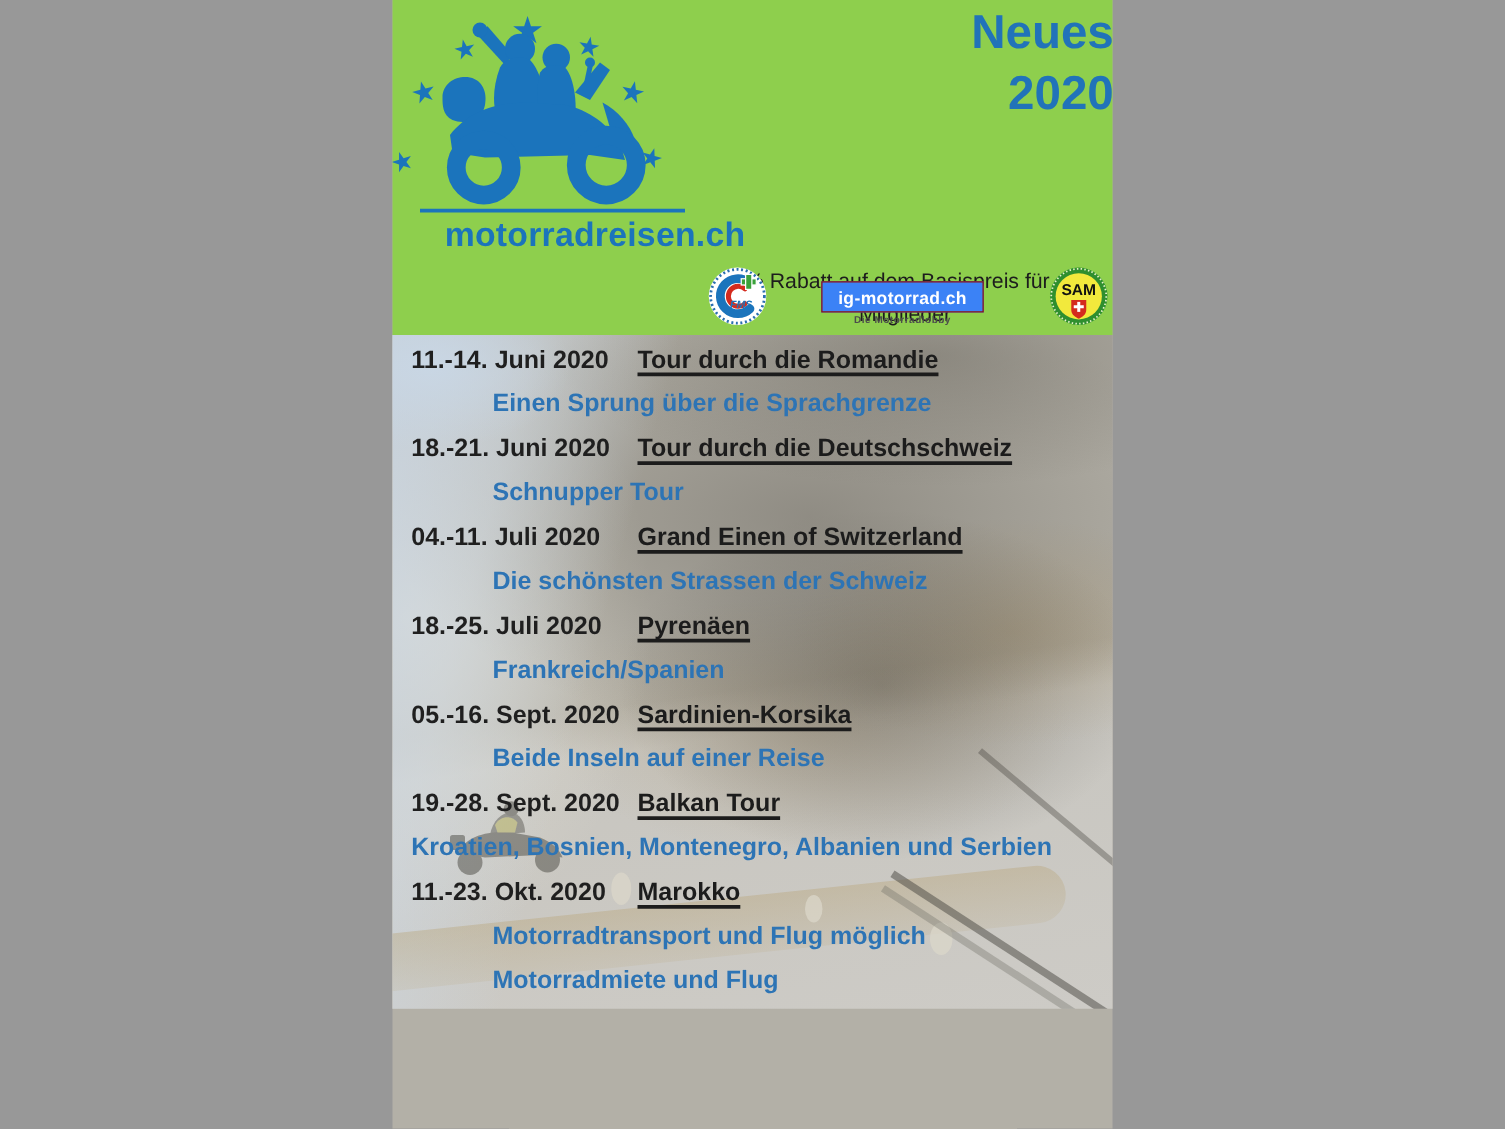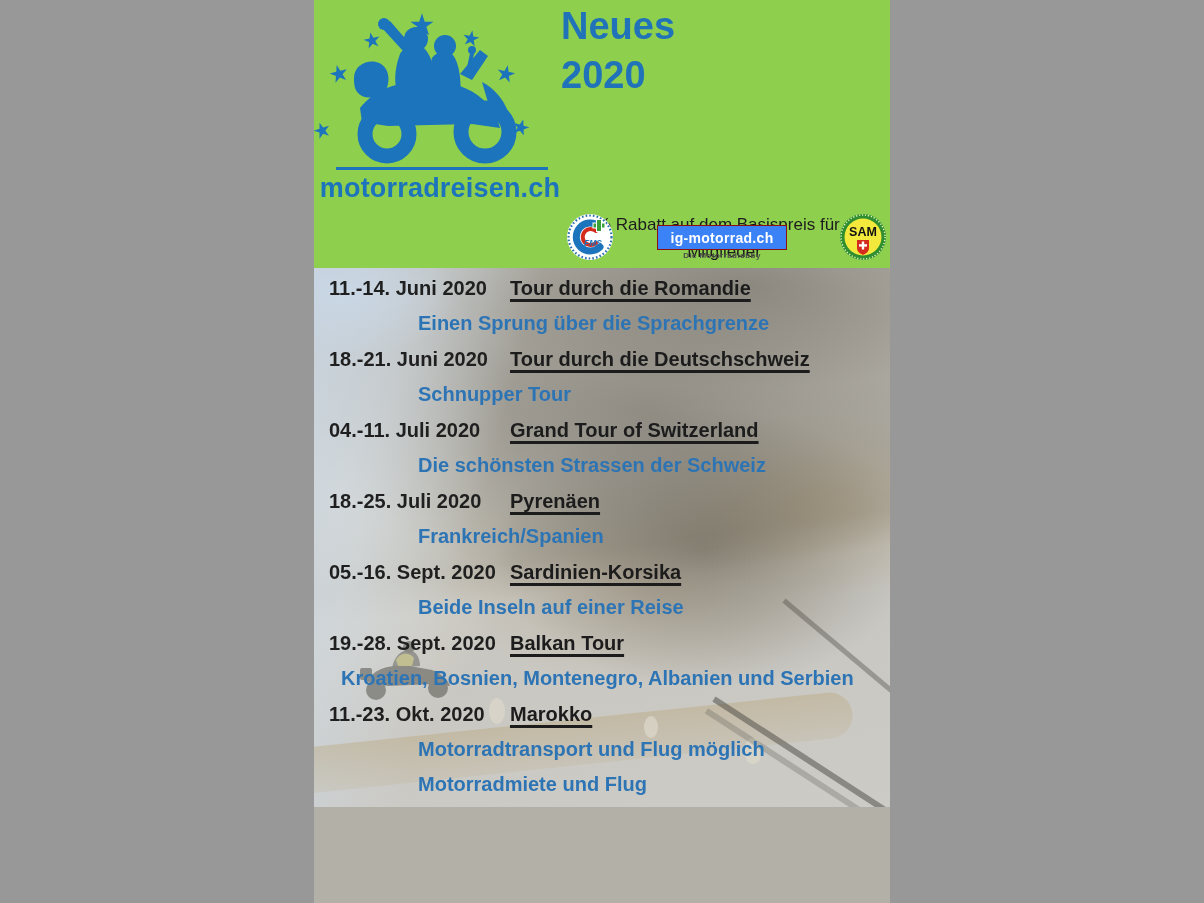--- a/index.html
+++ b/index.html
@@ -11,23 +11,23 @@
   .stage{position:absolute;left:314px;top:0;width:576px;height:903px;background:#b3b0a7;}
 
   
   .header{position:absolute;left:0;top:0;width:576px;height:268px;background:#8ecf4d;overflow:hidden;}
 
   .brand{position:absolute;left:0;top:0;width:252px;height:268px;}
   .star{position:absolute;color:#1b74bc;transform:translate(-50%,-50%);line-height:1;}
   .moto-logo{position:absolute;left:18px;top:12px;}
   .brand-rule{position:absolute;left:22px;top:167px;width:212px;border-top:3px solid #1b74bc;}
   .brand-name{position:absolute;left:0;top:173px;width:252px;text-align:center;
-    color:#1b74bc;font-weight:bold;font-size:27px;letter-spacing:.2px;}
-
-  .title-block{position:absolute;left:247px;top:2px;width:330px;text-align:left;
+    color:#1b74bc;font-weight:bold;font-size:27px;letter-spacing:.2px;padding-left:36px;}
+
+  .title-block{position:absolute;left:247px;top:2px;width:330px;text-align:right;
     color:#2173b9;font-weight:bold;font-size:38px;line-height:49px;}
   .discount{position:absolute;left:242px;top:157px;width:336px;text-align:center;
     color:#1d1d1d;font-size:17px;line-height:27px;white-space:pre-wrap;}
 
   .partner{position:absolute;}
   .fms{left:252px;top:213px;width:48px;height:48px;}
   .igm{left:343px;top:225px;width:130px;}
   .igm-box{height:23px;background:#3b82f6;border:1px solid #8f0f0f;display:flex;align-items:center;justify-content:center;
     color:#ffffff;font-weight:bold;font-size:14px;letter-spacing:.3px;}
   .igm-sub{margin-top:1px;text-align:center;color:#4c4c4c;font-size:8px;font-weight:bold;letter-spacing:.4px;}
@@ -55,22 +55,22 @@
   .rail2{left:470px;top:330px;width:180px;height:5px;transform:rotate(40deg);background:rgba(60,58,52,.35);}
   .moto-photo{position:absolute;left:38px;top:370px;opacity:.45;}
 
   
   .list{position:absolute;left:0;top:0;width:576px;padding-top:2px;font-weight:bold;}
   .row{height:71px;}
   .l1{height:36px;line-height:36px;display:flex;}
   .l2{height:35px;line-height:34px;}
   .dates{margin-left:15px;width:181px;color:#1f1f1f;font-size:20px;}
   .ttl{color:#1c1c1c;font-size:20px;text-decoration:underline;text-decoration-thickness:2.5px;text-underline-offset:4px;}
-  .sub{padding-left:104px;color:#2d74b5;font-size:20px;}
-  .sub.wide{padding-left:27px;}
+  .sub{padding-left:80px;color:#2d74b5;font-size:20px;}
+  .sub.wide{padding-left:15px;}
 </style>
 </head>
 <body>
 
 <div class="stage">
 
   <div class="header">
 
     <div class="brand">
       <span class="star" style="left:108px;top:25px;font-size:30px;">★</span>
@@ -190,21 +190,21 @@
         <div class="l1">
             <span class="dates">18.-21. Juni 2020</span>
             <span class="ttl">Tour durch die Deutschschweiz</span>
           </div>
         <div class="l2 sub">Schnupper Tour</div>
       </div>
 
       <div class="row">
         <div class="l1">
             <span class="dates">04.-11. Juli 2020</span>
-            <span class="ttl">Grand Tour of Switzerland</span>
+            <span class="ttl">Grand Einen of Switzerland</span>
           </div>
         <div class="l2 sub">Die schönsten Strassen der Schweiz</div>
       </div>
 
       <div class="row">
         <div class="l1">
             <span class="dates">18.-25. Juli 2020</span>
             <span class="ttl">Pyrenäen</span>
           </div>
         <div class="l2 sub">Frankreich/Spanien</div>

